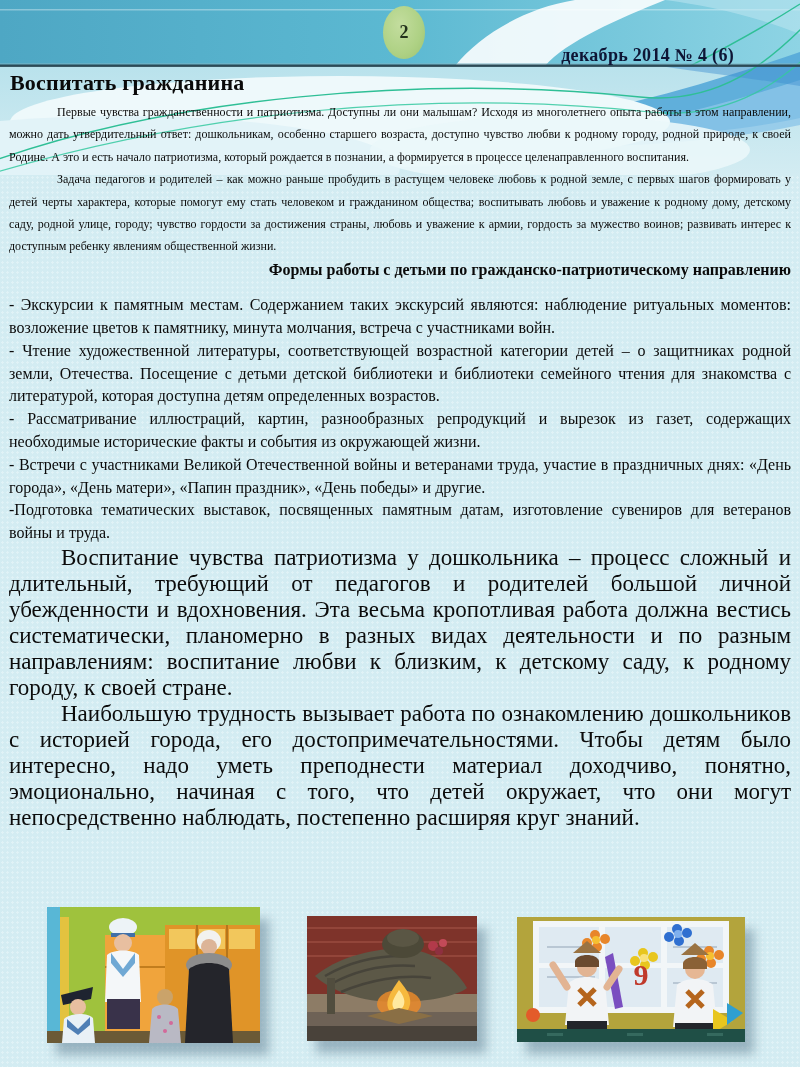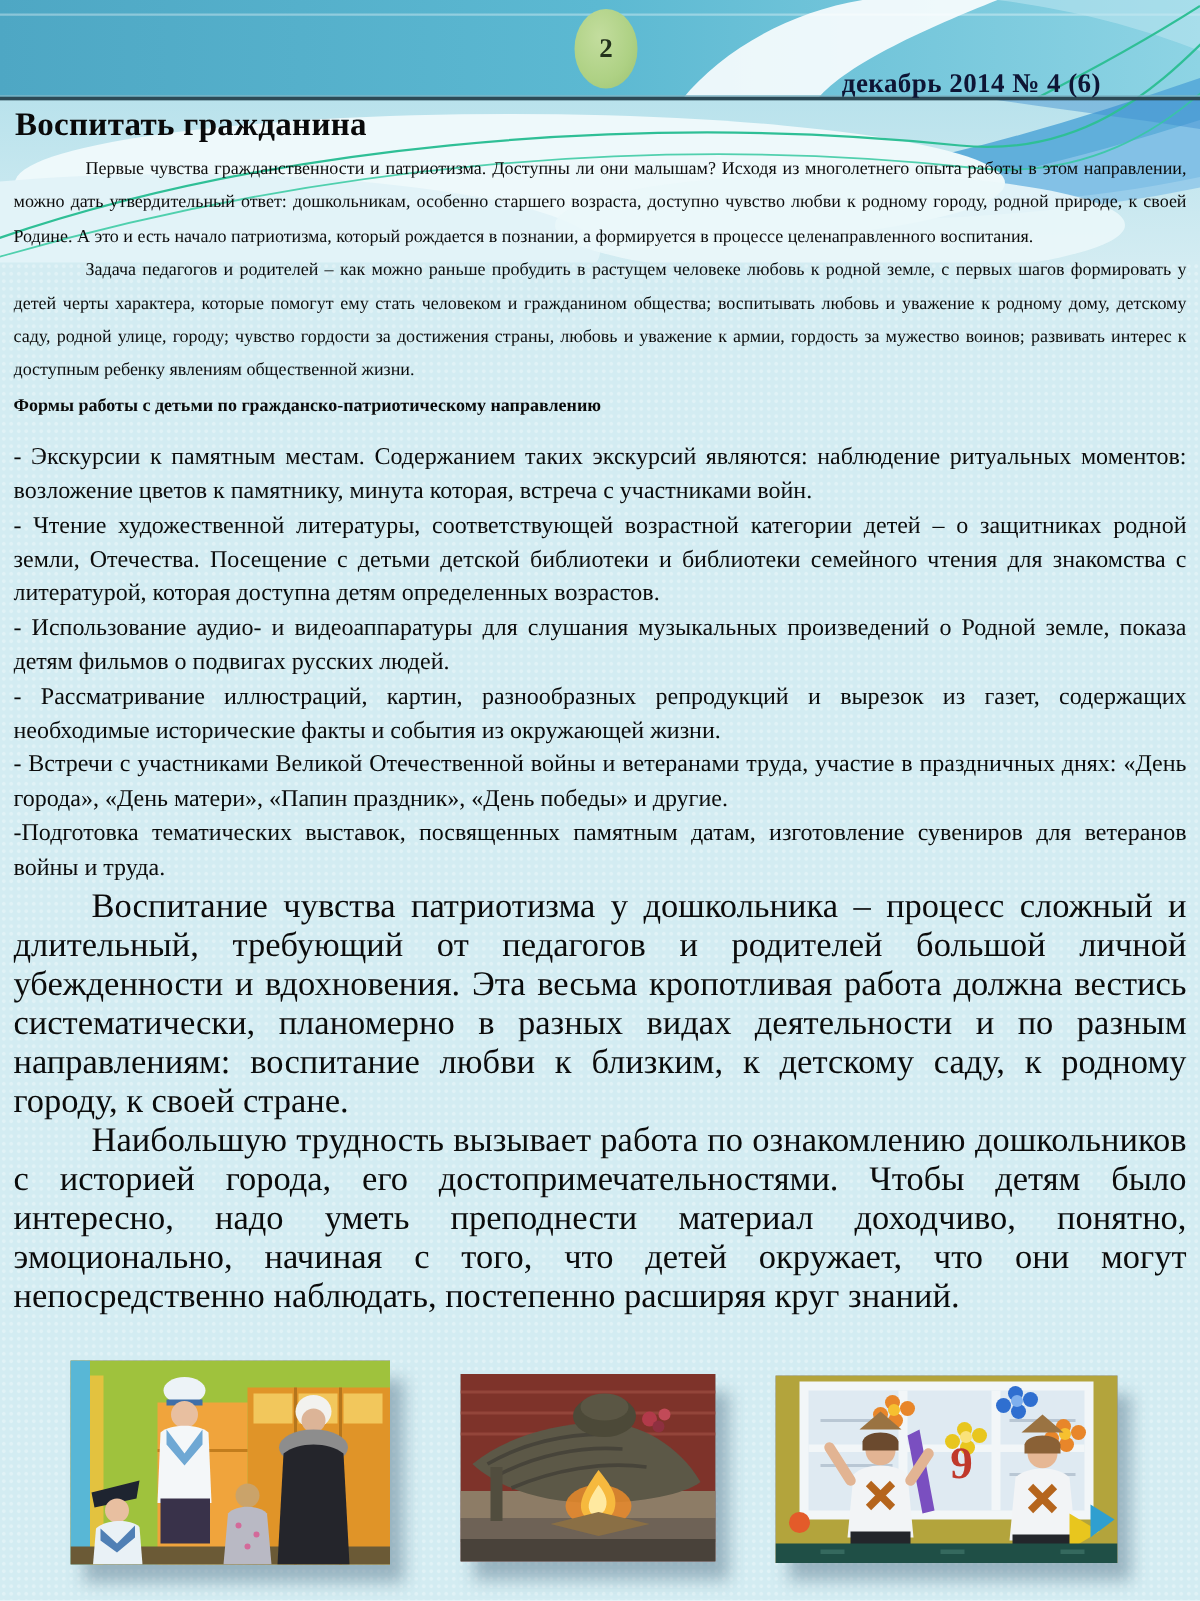--- a/index.html
+++ b/index.html
@@ -28,22 +28,22 @@
   }
   .content{
     position:absolute;left:9px;top:101px;width:782px;height:795px;z-index:2;
     color:#0b0b0b;overflow:hidden;
   }
   .para{
     margin:0;text-align:justify;text-indent:48px;
     font-size:12px;line-height:22.4px;
   }
   .section-heading{
-    margin:1px 0 13px 0;text-align:left;
-    font-size:12px;font-weight:bold;line-height:22.4px;color:#0a0a0a;
+    margin:1px 0 13px 0;text-align:right;
+    font-size:16px;font-weight:bold;line-height:22.4px;color:#0a0a0a;
   }
   .list-item{
     margin:0;text-align:justify;text-indent:0;
     font-size:16px;line-height:22.8px;
   }
   .para.large{
     font-size:23px;line-height:26px;text-indent:52px;
   }
   .photo{
     position:absolute;z-index:2;
@@ -103,23 +103,22 @@
 
   <div class="issue-date">декабрь 2014 № 4 (6)</div>
 
   <div class="article-title">Воспитать гражданина</div>
 
   <div class="content">
     <p class="para">Первые чувства гражданственности и патриотизма. Доступны ли они малышам? Исходя из многолетнего опыта работы в этом направлении, можно дать утвердительный ответ: дошкольникам, особенно старшего возраста, доступно чувство любви к родному городу, родной природе, к своей Родине. А это и есть начало патриотизма, который рождается в познании, а формируется в процессе целенаправленного воспитания.</p>
     <p class="para">Задача педагогов и родителей – как можно раньше пробудить в растущем человеке любовь к родной земле, с первых шагов формировать у детей черты характера, которые помогут ему стать человеком и гражданином общества; воспитывать любовь и уважение к родному дому, детскому саду, родной улице, городу; чувство гордости за достижения страны, любовь и уважение к армии, гордость за мужество воинов; развивать интерес к доступным ребенку явлениям общественной жизни.</p>
     <h2 class="section-heading">Формы работы с детьми по гражданско-патриотическому направлению</h2>
     <div>
-      <p class="list-item">- Экскурсии к памятным местам. Содержанием таких экскурсий являются: наблюдение ритуальных моментов: возложение цветов к памятнику, минута которая, встреча с участниками войн.</p>
+      <p class="list-item">- Экскурсии к памятным местам. Содержанием таких экскурсий являются: наблюдение ритуальных моментов: возложение цветов к памятнику, минута молчания, встреча с участниками войн.</p>
       <p class="list-item">- Чтение художественной литературы, соответствующей возрастной категории детей – о защитниках родной земли, Отечества. Посещение с детьми  детской библиотеки и библиотеки семейного чтения для  знакомства  с литературой, которая доступна детям определенных возрастов.</p>
-      <p class="list-item">- Использование аудио- и видеоаппаратуры для слушания музыкальных произведений о Родной земле, показа детям фильмов о подвигах русских людей.</p>
       <p class="list-item">- Рассматривание иллюстраций, картин, разнообразных репродукций и вырезок из газет, содержащих необходимые исторические факты и события из окружающей жизни.</p>
       <p class="list-item">- Встречи с участниками Великой Отечественной войны и ветеранами труда, участие в праздничных днях: «День города», «День матери», «Папин праздник», «День победы» и другие.</p>
       <p class="list-item">-Подготовка тематических выставок, посвященных памятным датам, изготовление сувениров для ветеранов войны и труда.</p>
     </div>
     <p class="para large">Воспитание чувства патриотизма у дошкольника – процесс сложный и длительный, требующий от педагогов и родителей большой личной убежденности и вдохновения. Эта весьма кропотливая работа должна вестись систематически, планомерно в разных видах деятельности и по разным направлениям: воспитание любви к близким, к детскому саду, к родному городу, к своей стране.</p>
     <p class="para large">Наибольшую трудность вызывает работа по ознакомлению дошкольников с историей города, его достопримечательностями. Чтобы детям было интересно, надо уметь преподнести материал доходчиво, понятно, эмоционально, начиная с того, что детей окружает, что они могут непосредственно наблюдать, постепенно расширяя круг знаний.</p>
   </div>
 
   <figure class="photo" id="photo-1" style="margin:0;">
     <svg width="213" height="136" viewBox="0 0 213 136" preserveAspectRatio="none">

